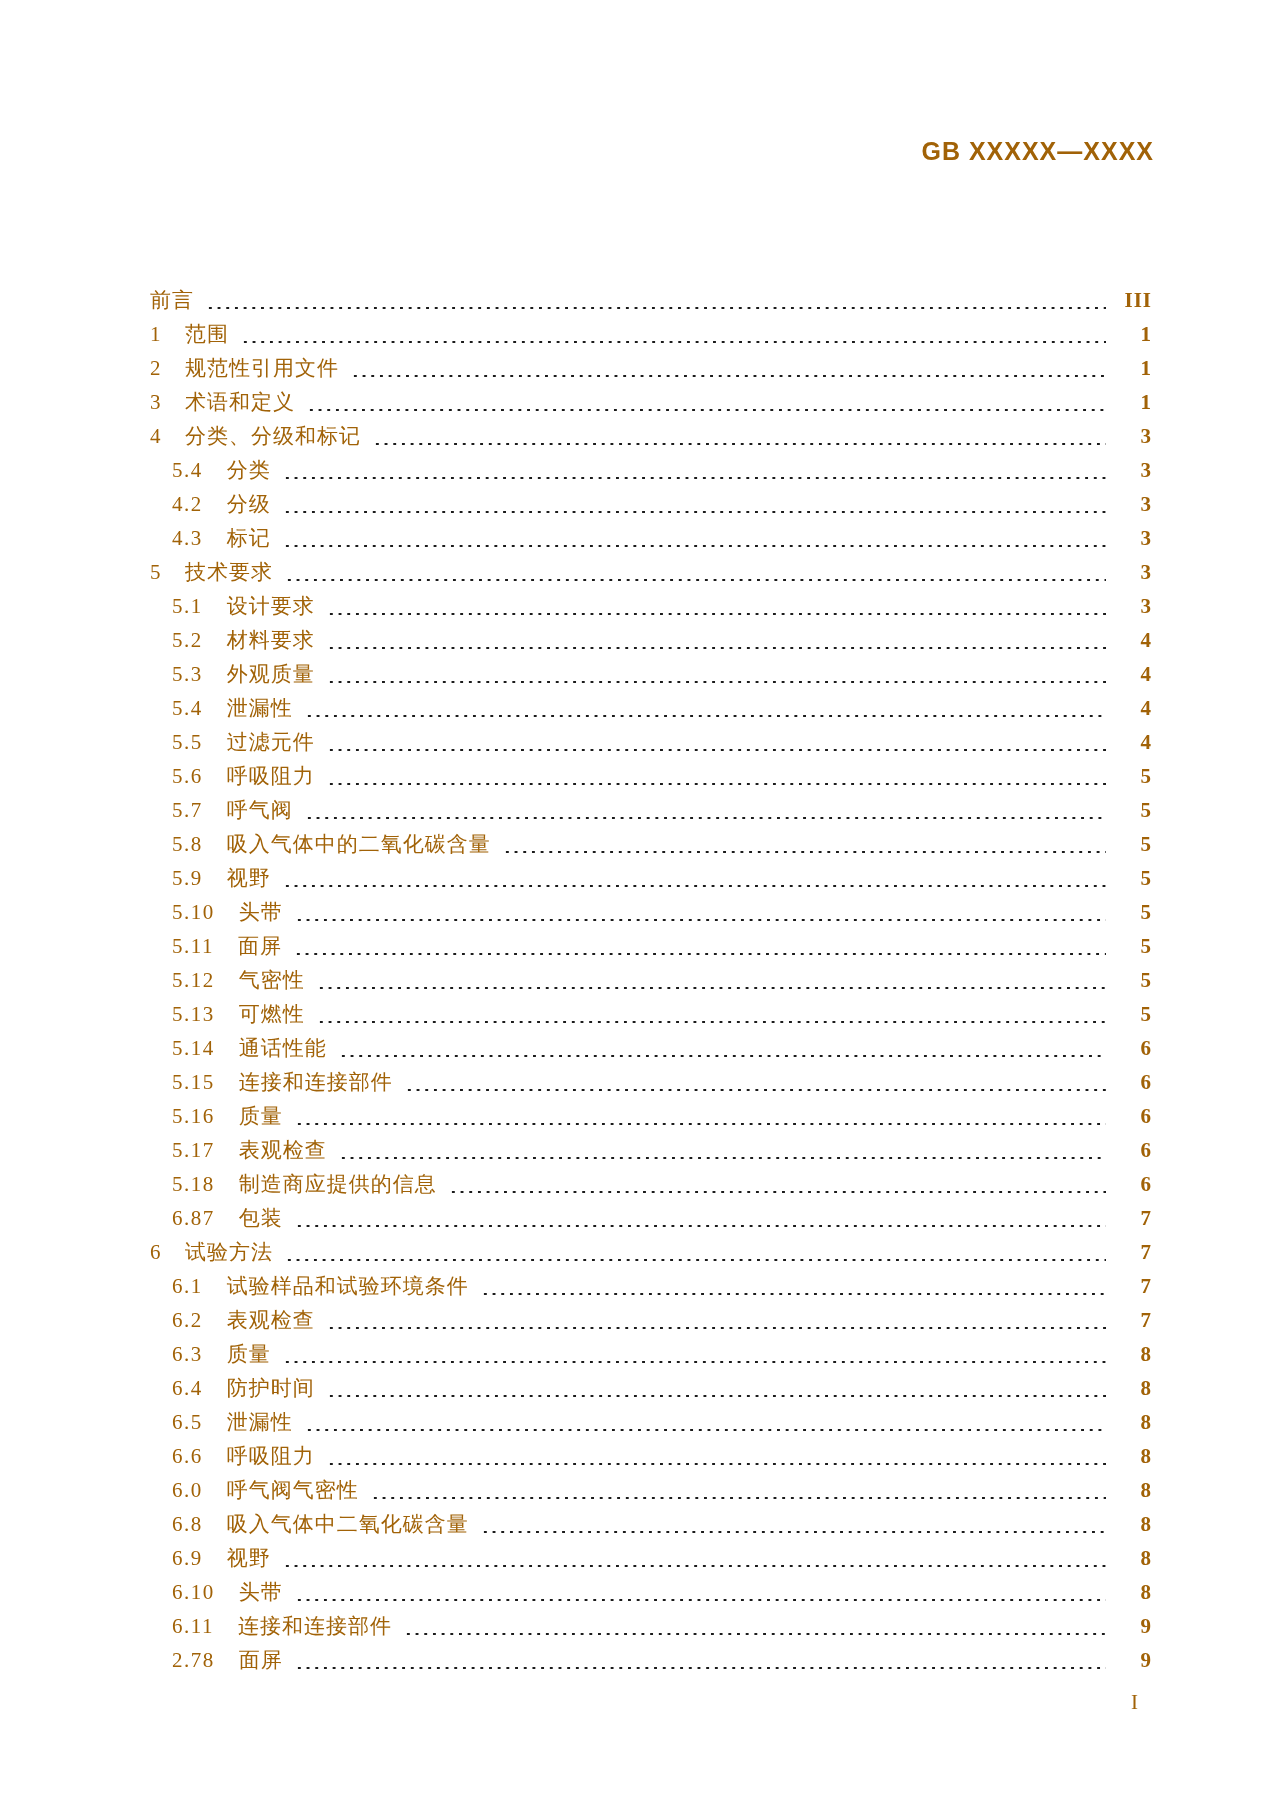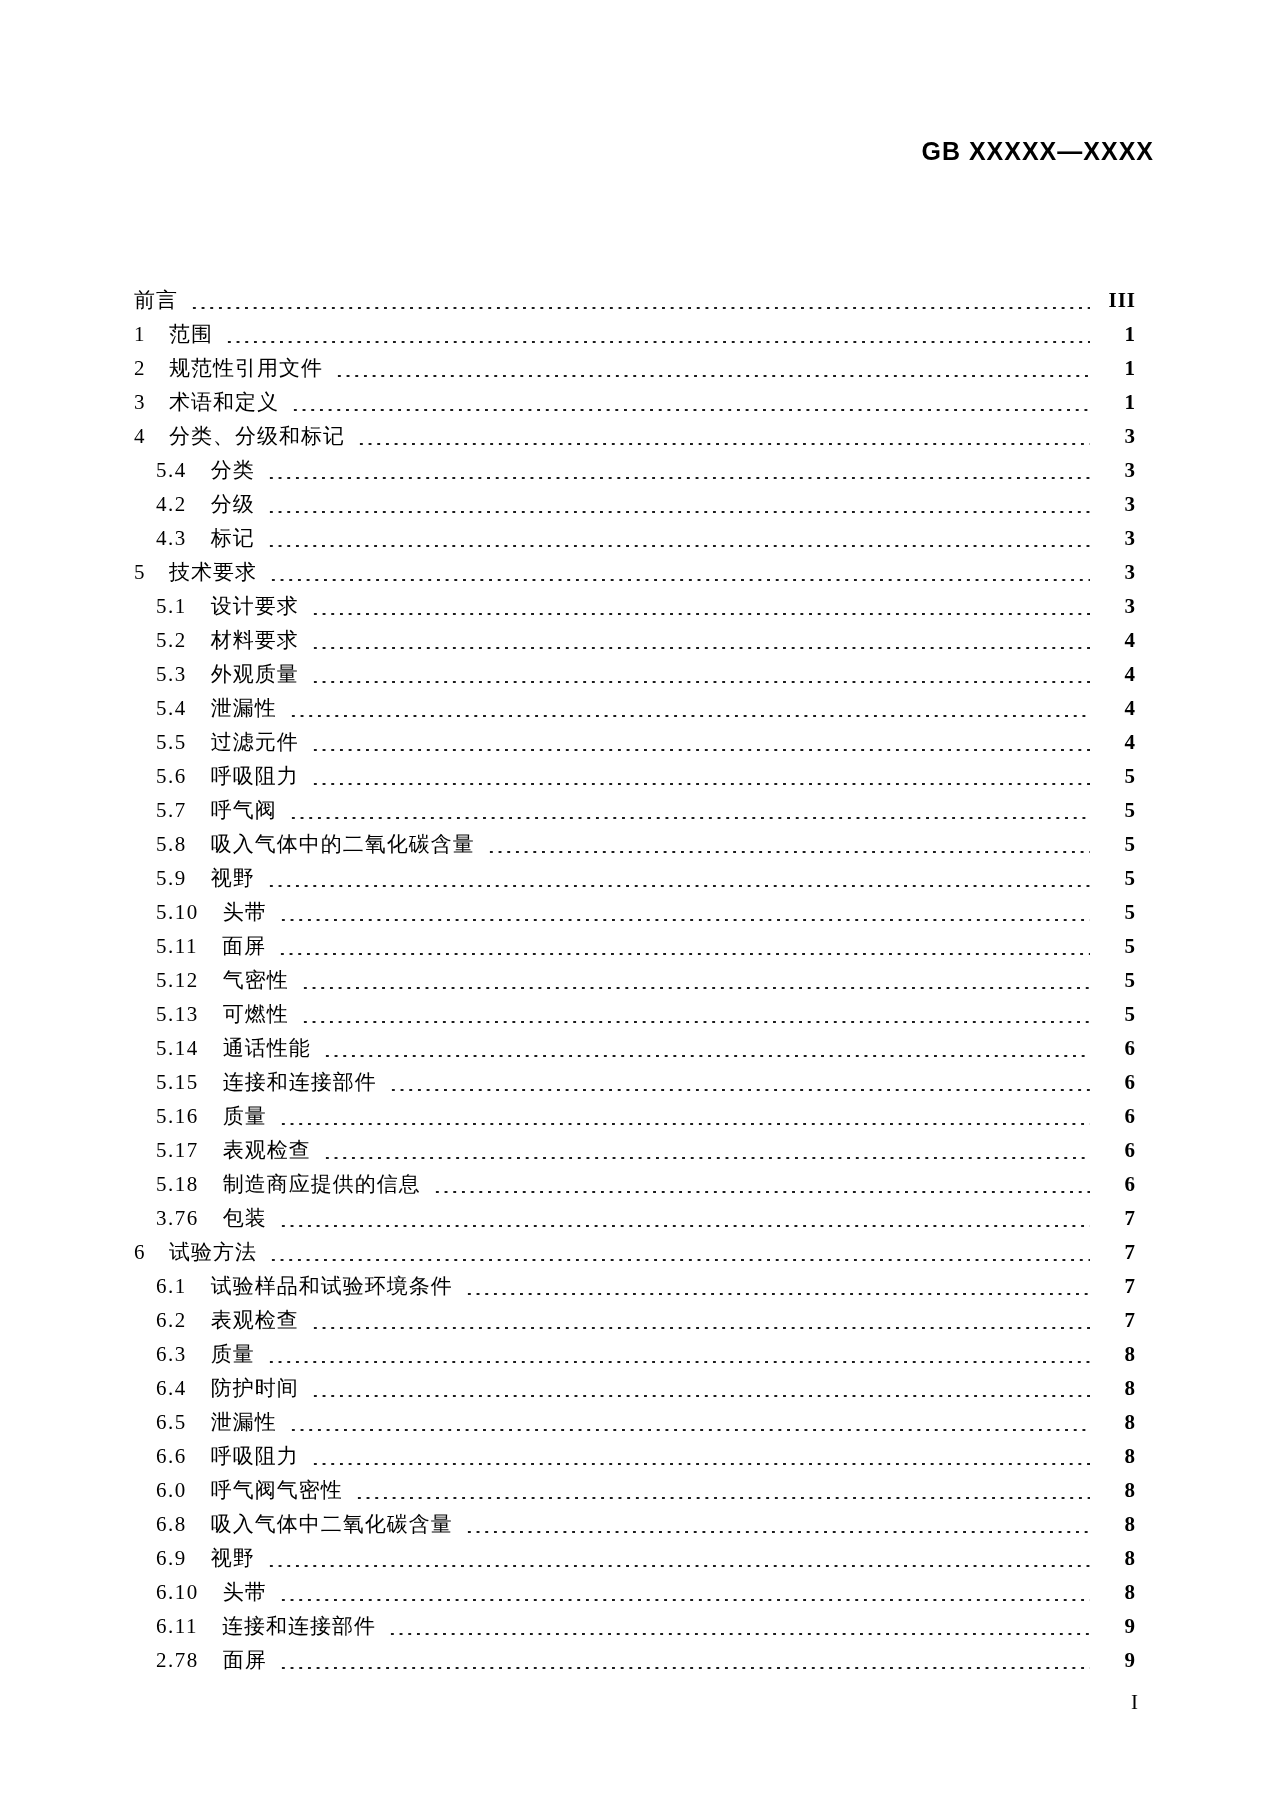--- a/index.html
+++ b/index.html
@@ -3,21 +3,21 @@
 <meta charset="utf-8">
 <style>
   * { margin: 0; padding: 0; box-sizing: border-box; }
   html, body { background: #e8e8e8; }
   .page {
     position: relative;
     width: 1280px;
     height: 1810px;
     margin: 0 auto;
     background: #ffffff;
-    color: #000000;
+    color: #a16207;
     font-family: "Liberation Serif", "DejaVu Serif", serif;
     overflow: hidden;
   }
   .doc-header {
     position: absolute;
     top: 137px;
     right: 126px;
     font-family: "Liberation Sans", "DejaVu Sans", sans-serif;
     font-weight: bold;
     font-size: 25px;
@@ -29,21 +29,21 @@
     top: 184px;
     left: 0;
     width: 100%;
     text-align: center;
     font-size: 35px;
     letter-spacing: 2px;
     white-space: pre;
   }
   .toc {
     position: absolute;
-    left: 134px;
+    left: 150px;
     top: 283px;
     width: 1002px;
   }
   .toc-row {
     display: flex;
     align-items: baseline;
     height: 34px;
     font-size: 21px;
     line-height: 34px;
   }
@@ -277,21 +277,21 @@
     </div>
 
     <div class="toc-row section">
       <span class="toc-num">5.18</span>
       <span class="toc-label">制造商应提供的信息</span>
       <span class="toc-leader"></span>
       <span class="toc-page">6</span>
     </div>
 
     <div class="toc-row section">
-      <span class="toc-num">3.76</span>
+      <span class="toc-num">6.87</span>
       <span class="toc-label">包装</span>
       <span class="toc-leader"></span>
       <span class="toc-page">7</span>
     </div>
 
     <div class="toc-row chapter">
       <span class="toc-num">6</span>
       <span class="toc-label">试验方法</span>
       <span class="toc-leader"></span>
       <span class="toc-page">7</span>

